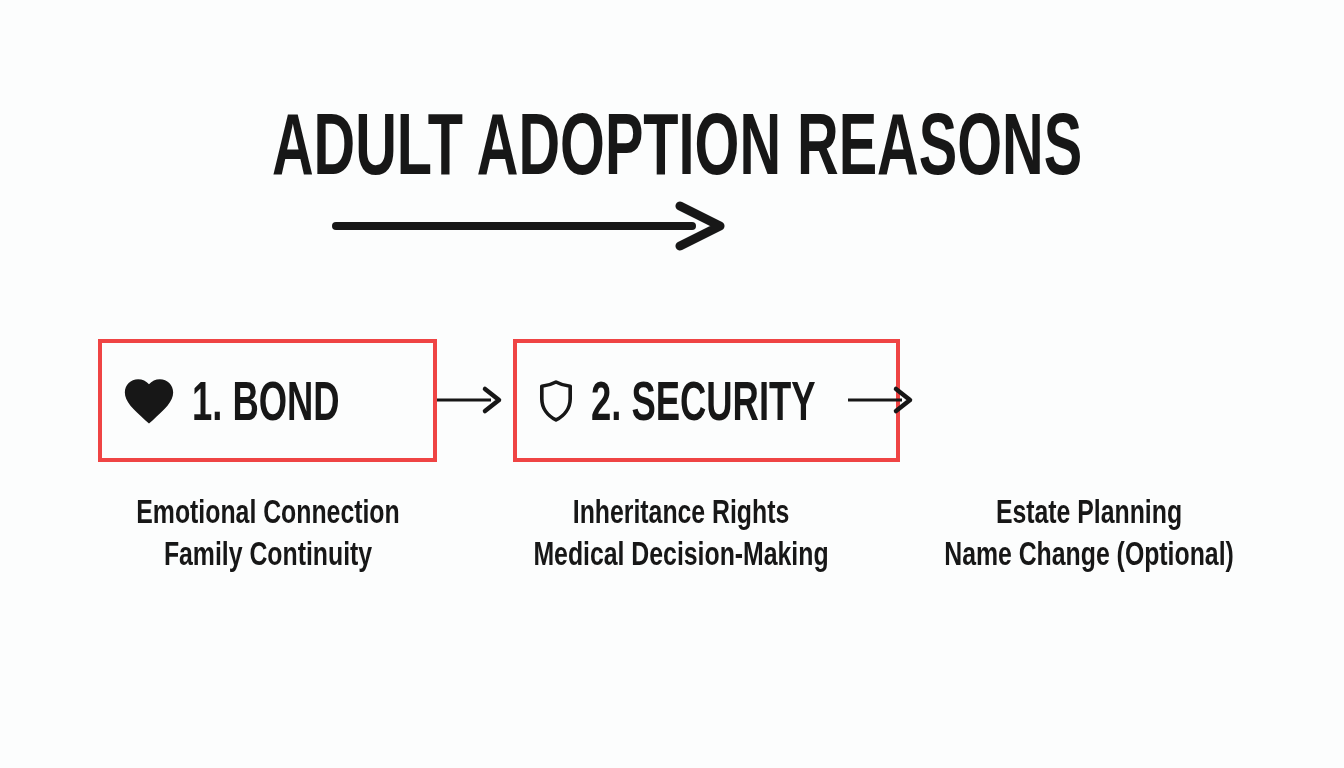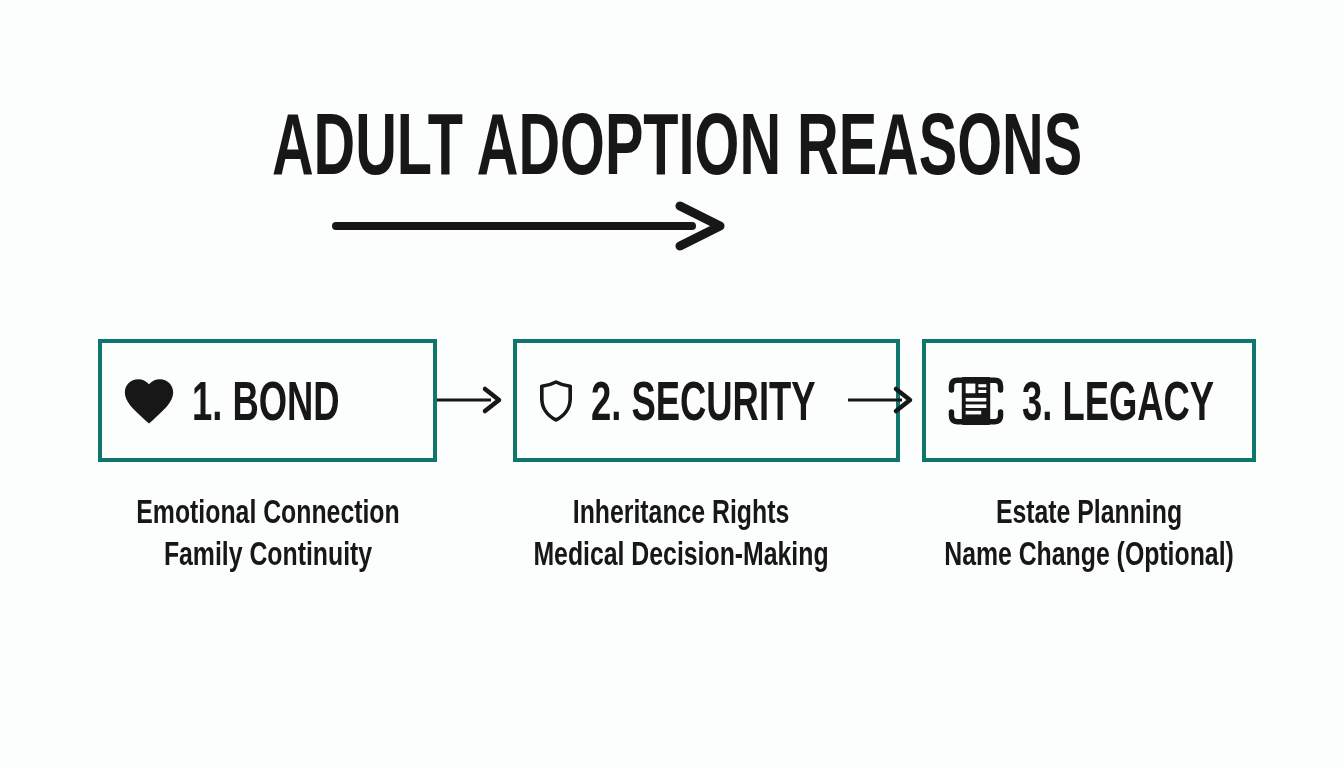--- a/index.html
+++ b/index.html
@@ -25,21 +25,21 @@
   }
   .title-arrow {
     position: absolute;
     left: 330px;
     top: 200px;
   }
   .step-box {
     position: absolute;
     top: 339px;
     height: 123px;
-    border: 4px solid #0f766e;
+    border: 4px solid #ef4444;
     box-sizing: border-box;
     display: flex;
     align-items: center;
     padding-left: 16px;
     gap: 12px;
     background: #fcfdfd;
   }
   .box-1 { left: 98px;  width: 339px; }
   .box-2 { left: 513px; width: 387px; }
   .box-3 { left: 922px; width: 334px; }
@@ -102,38 +102,20 @@
       </svg>
     </span>
     <span class="step-label">2. SECURITY</span>
   </div>
 
   <svg class="connector conn-2" width="68" height="30" viewBox="0 0 68 30">
     <path d="M0 15 H54" stroke="#171717" stroke-width="3.2" fill="none"></path>
     <path d="M48 4 L62 15 L48 26" stroke="#171717" stroke-width="4.5" stroke-linecap="round" stroke-linejoin="round" fill="none"></path>
   </svg>
 
-  <div class="step-box box-3">
-    <span class="step-icon">
-      <svg width="68" height="62" viewBox="0 0 52 48">
-        <path d="M17 8 H11.5 Q7 8 7 12.5 V15.5" fill="none" stroke="#171717" stroke-width="4.2" stroke-linecap="round"></path>
-        <path d="M17 40 H11.5 Q7 40 7 35.5 V32.5" fill="none" stroke="#171717" stroke-width="4.2" stroke-linecap="round"></path>
-        <path d="M35 8 H40.5 Q45 8 45 12.5 V15.5" fill="none" stroke="#171717" stroke-width="4.2" stroke-linecap="round"></path>
-        <path d="M35 40 H40.5 Q45 40 45 35.5 V32.5" fill="none" stroke="#171717" stroke-width="4.2" stroke-linecap="round"></path>
-        <rect x="15" y="5.5" width="22" height="37" rx="1" fill="#171717"></rect>
-        <rect x="18" y="10.5" width="7.5" height="7.5" fill="#fcfdfd"></rect>
-        <rect x="27.8" y="11" width="6.2" height="2.4" fill="#fcfdfd"></rect>
-        <rect x="27.8" y="15.4" width="6.2" height="2.4" fill="#fcfdfd"></rect>
-        <rect x="18" y="21.6" width="16" height="2.8" fill="#fcfdfd"></rect>
-        <rect x="18" y="26.6" width="16" height="2.8" fill="#fcfdfd"></rect>
-        <rect x="18" y="31.6" width="12" height="2.8" fill="#fcfdfd"></rect>
-      </svg>
-    </span>
-    <span class="step-label">3. LEGACY</span>
-  </div>
 
   <div class="sub sub-1">
     <div>Emotional Connection</div>
     <div>Family Continuity</div>
   </div>
 
   <div class="sub sub-2">
     <div>Inheritance Rights</div>
     <div>Medical Decision-Making</div>
   </div>

